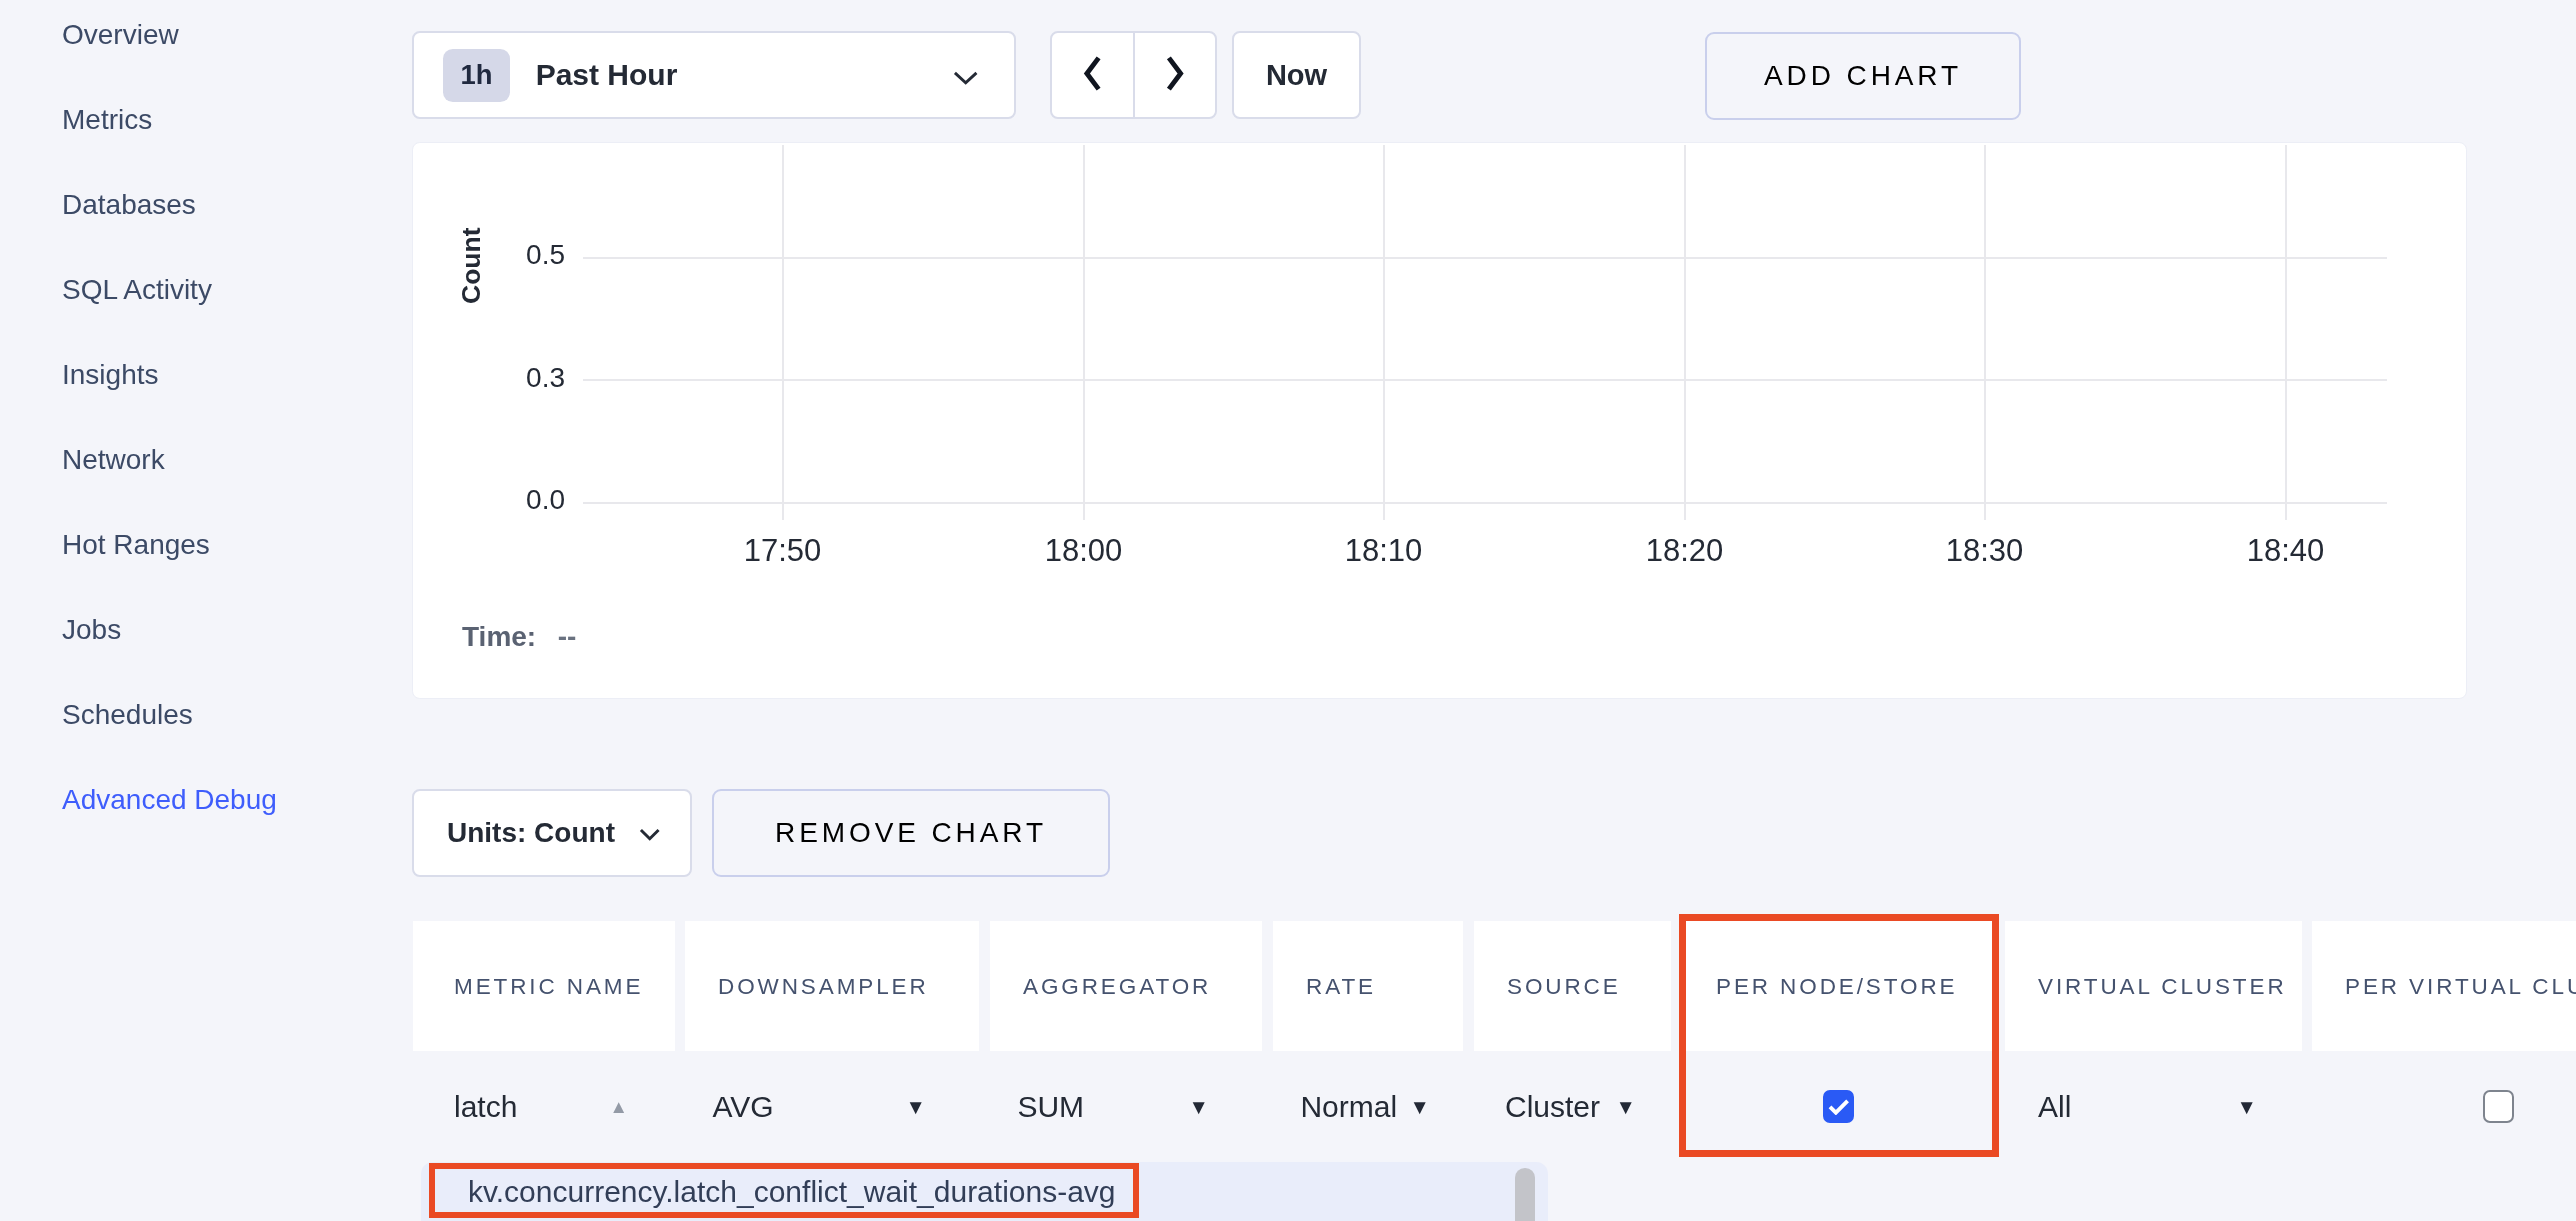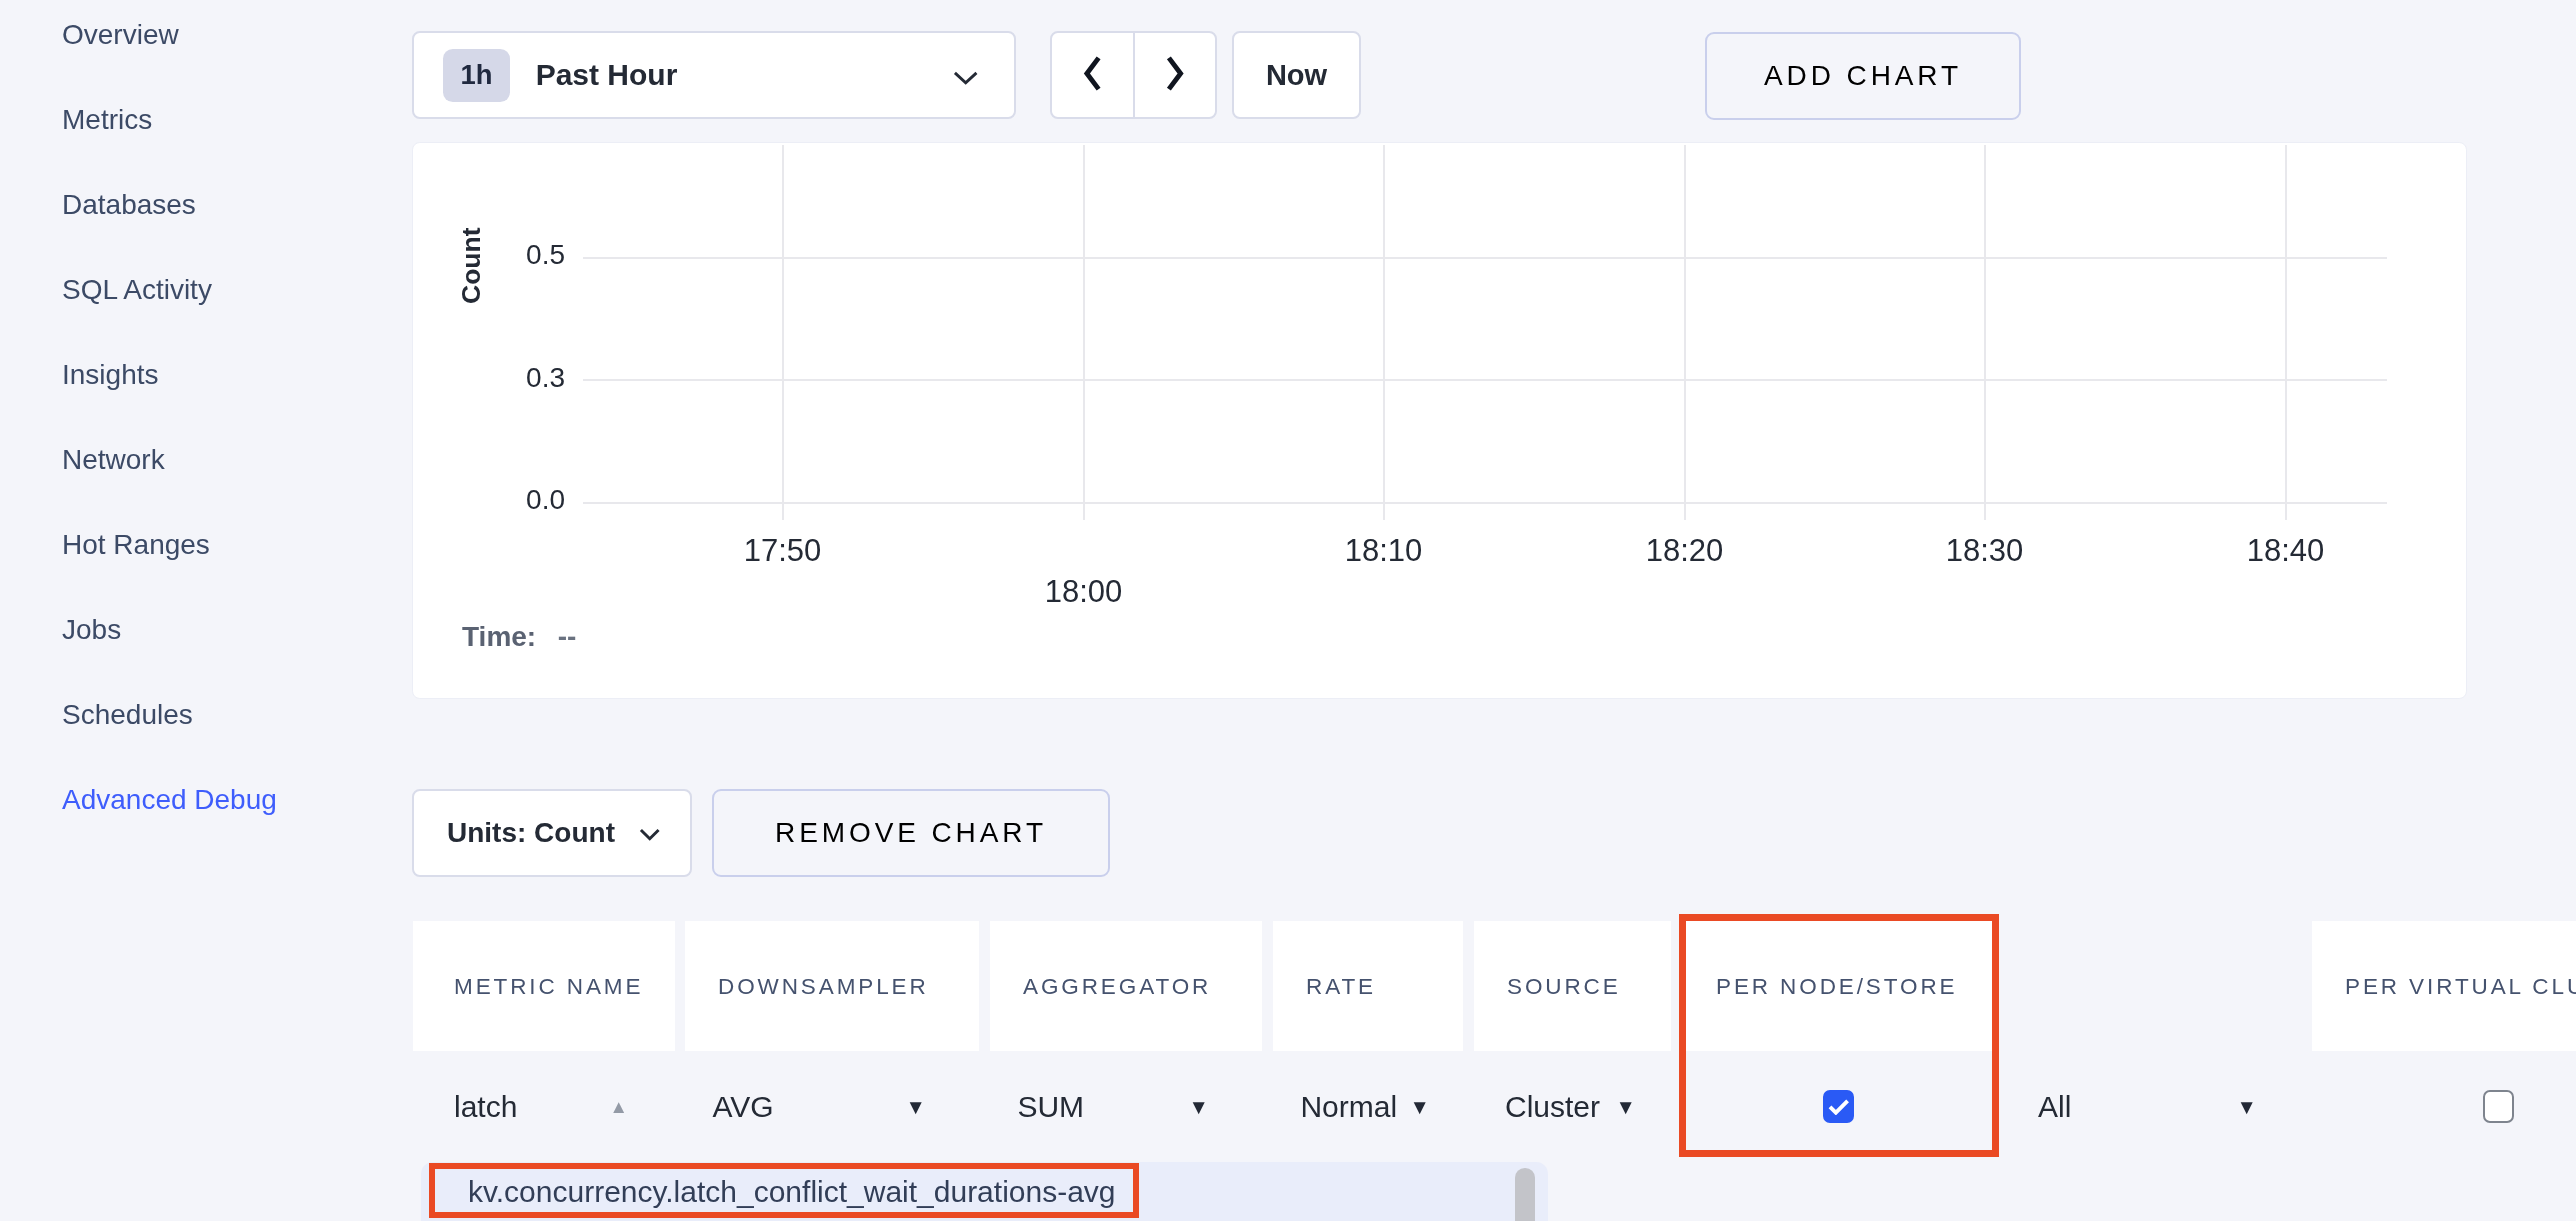--- a/index.html
+++ b/index.html
@@ -127,21 +127,21 @@
     <div class="plot-area">
         <div class="hgrid" style="top: 112px;"></div>
         <div class="ytick" style="top: 94px;">0.5</div>
         <div class="hgrid" style="top: 234px;"></div>
         <div class="ytick" style="top: 217px;">0.3</div>
         <div class="hgrid" style="top: 357px;"></div>
         <div class="ytick" style="top: 339px;">0.0</div>
         <div class="vgrid" style="left: 199px;"></div>
         <div class="xtick" style="left: 131px;">17:50</div>
         <div class="vgrid" style="left: 500px;"></div>
-        <div class="xtick" style="left: 432px; margin-top: 41px;">18:00</div>
+        <div class="xtick" style="left: 432px;">18:00</div>
         <div class="vgrid" style="left: 800px;"></div>
         <div class="xtick" style="left: 732px;">18:10</div>
         <div class="vgrid" style="left: 1101px;"></div>
         <div class="xtick" style="left: 1033px;">18:20</div>
         <div class="vgrid" style="left: 1401px;"></div>
         <div class="xtick" style="left: 1333px;">18:30</div>
         <div class="vgrid" style="left: 1702px;"></div>
         <div class="xtick" style="left: 1634px;">18:40</div>
       </div>
     <div class="time-footer">
@@ -158,20 +158,21 @@
     </span>
   </div>
   <button class="blue-outline-btn remove-chart-btn">REMOVE CHART</button>
 
   <div class="th c1">METRIC NAME</div>
   <div class="th c2">DOWNSAMPLER</div>
   <div class="th c3">AGGREGATOR</div>
   <div class="th c4">RATE</div>
   <div class="th c5">SOURCE</div>
   <div class="th c6">PER NODE/STORE</div>
+  <div class="th c7">VIRTUAL CLUSTER</div>
   <div class="th c8">PER VIRTUAL CLUSTER</div>
 
   <div class="ctl c1">
     <span>latch</span>
     <span class="caret-up">▲</span>
   </div>
   <div class="ctl c2">
     <span>AVG</span>
     <span class="caret-down">▼</span>
   </div>

